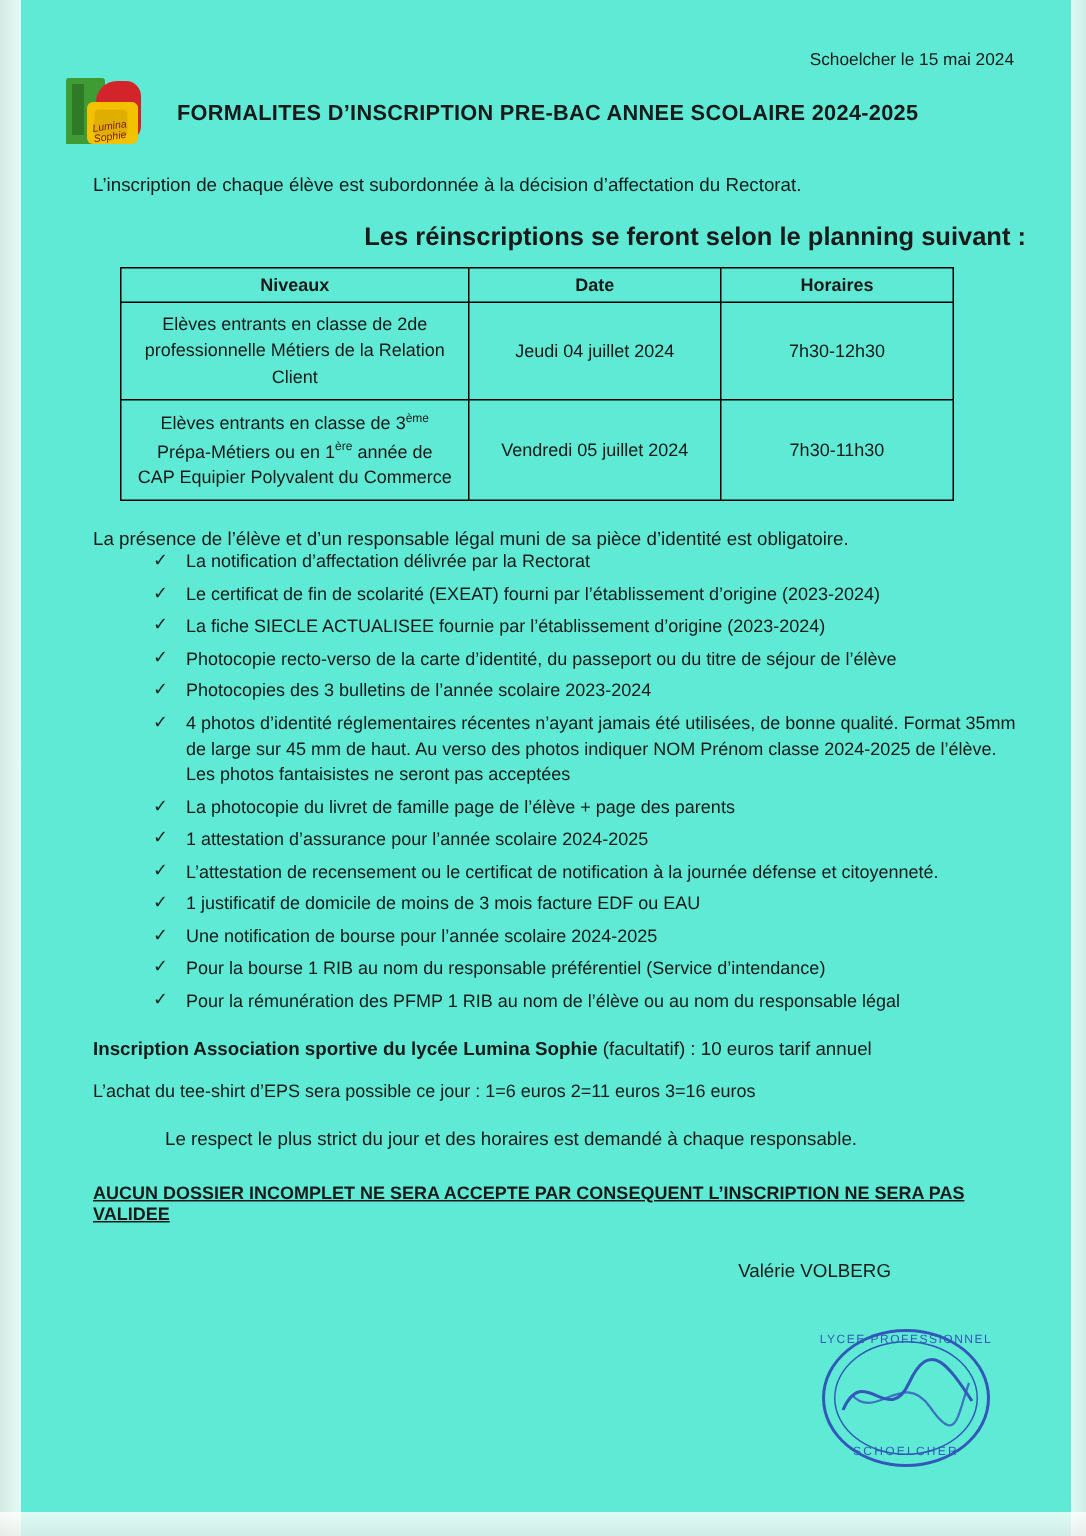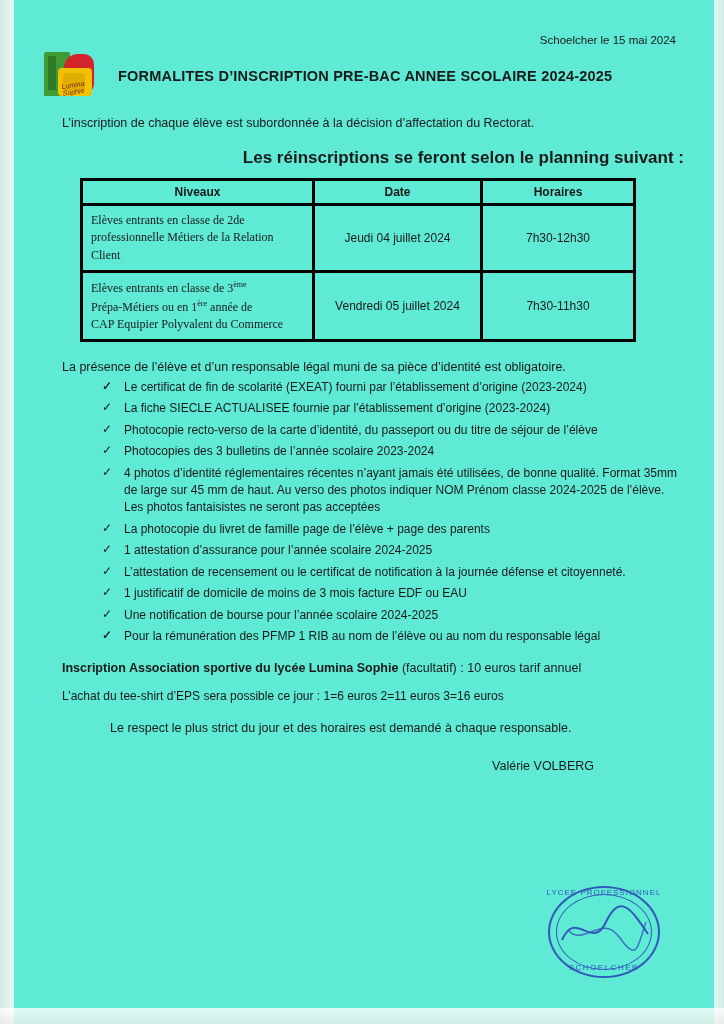--- a/index.html
+++ b/index.html
@@ -109,35 +109,34 @@
     text-align: right;
   }
 
   table.planning {
     border-collapse: collapse;
     margin: 0 auto 0 40px;
     width: 556px;
     font-size: 12px;
   }
   table.planning th, table.planning td {
-    border: 3px solid #000000;
+    border: 1px solid #000000;
     padding: 5px 8px;
     vertical-align: middle;
   }
   table.planning th {
     text-align: center;
     font-weight: bold;
     padding: 4px 6px;
   }
   table.planning td.level {
-    text-align: left;
+    text-align: center;
     line-height: 1.45;
     padding: 6px 8px;
     width: 232px;
-    font-family: Liberation Serif, serif;
   }
   table.planning td.date, table.planning td.hours {
     text-align: center;
   }
   table.planning td.date { width: 168px; }
   sup { font-size: 8px; }
 
   .para {
     font-size: 12.5px;
     margin: 18px 0 0 22px;
@@ -288,44 +287,45 @@
         </td>
         <td class="date">Vendredi 05 juillet 2024</td>
         <td class="hours">7h30-11h30</td>
       </tr>
     </tbody>
   </table>
 
   <div class="para">La présence de l’élève et d’un responsable légal muni de sa pièce d’identité est obligatoire.</div>
 
   <ul class="docs">
-    <li><span class="check">✓</span></li>
+    <li><span class="check">✓</span><span>La notification d’affectation délivrée par la Rectorat</span></li>
     <li><span class="check">✓</span><span>Le certificat de fin de scolarité (EXEAT) fourni par l’établissement d’origine (2023-2024)</span></li>
     <li><span class="check">✓</span><span>La fiche SIECLE ACTUALISEE fournie par l’établissement d’origine  (2023-2024)</span></li>
     <li><span class="check">✓</span><span>Photocopie recto-verso de la carte d’identité, du passeport ou du titre de séjour de l’élève</span></li>
     <li><span class="check">✓</span><span>Photocopies des 3 bulletins de l’année scolaire 2023-2024</span></li>
     <li><span class="check">✓</span><span>4 photos d’identité réglementaires récentes n’ayant jamais été utilisées, de bonne qualité. Format 35mm de large sur 45 mm de haut. Au verso des photos indiquer NOM Prénom classe 2024-2025 de l’élève. Les photos fantaisistes ne seront pas acceptées</span></li>
     <li><span class="check">✓</span><span>La photocopie du livret de famille page de l’élève + page des parents</span></li>
     <li><span class="check">✓</span><span>1 attestation d’assurance pour l’année scolaire 2024-2025</span></li>
     <li><span class="check">✓</span><span>L’attestation de recensement ou le certificat de notification à la journée défense et citoyenneté.</span></li>
     <li><span class="check">✓</span><span>1 justificatif de domicile de moins de 3 mois facture EDF ou EAU</span></li>
     <li><span class="check">✓</span><span>Une notification de bourse pour l’année scolaire 2024-2025</span></li>
-    <li><span class="check">✓</span></li>
+    <li><span class="check">✓</span><span>Pour la bourse 1 RIB au nom du responsable préférentiel (Service d’intendance)</span></li>
     <li><span class="check">✓</span><span>Pour la rémunération des PFMP 1 RIB au nom de l’élève ou au nom du responsable légal</span></li>
   </ul>
 
   <div class="bold-line">
     <span>Inscription Association sportive du lycée Lumina Sophie</span><span class="normal"> (facultatif) : 10 euros tarif annuel</span>
   </div>
 
   <div class="line-sm">L’achat du tee-shirt d’EPS sera possible ce jour : 1=6 euros  2=11 euros   3=16 euros</div>
 
   <div class="respect">Le respect le plus strict du jour et des horaires est demandé à chaque responsable.</div>
 
 
+  <div class="warning">AUCUN DOSSIER INCOMPLET NE SERA ACCEPTE PAR CONSEQUENT L’INSCRIPTION NE SERA PAS VALIDEE</div>
 
   <div class="signature-block">
     <div>Valérie VOLBERG</div>
   </div>
 
   <div class="stamp">
     <div class="ring"></div>
     <div class="ring2"></div>
     <div class="txt-top">LYCEE PROFESSIONNEL</div>
     <div class="txt-bottom">SCHOELCHER</div>

